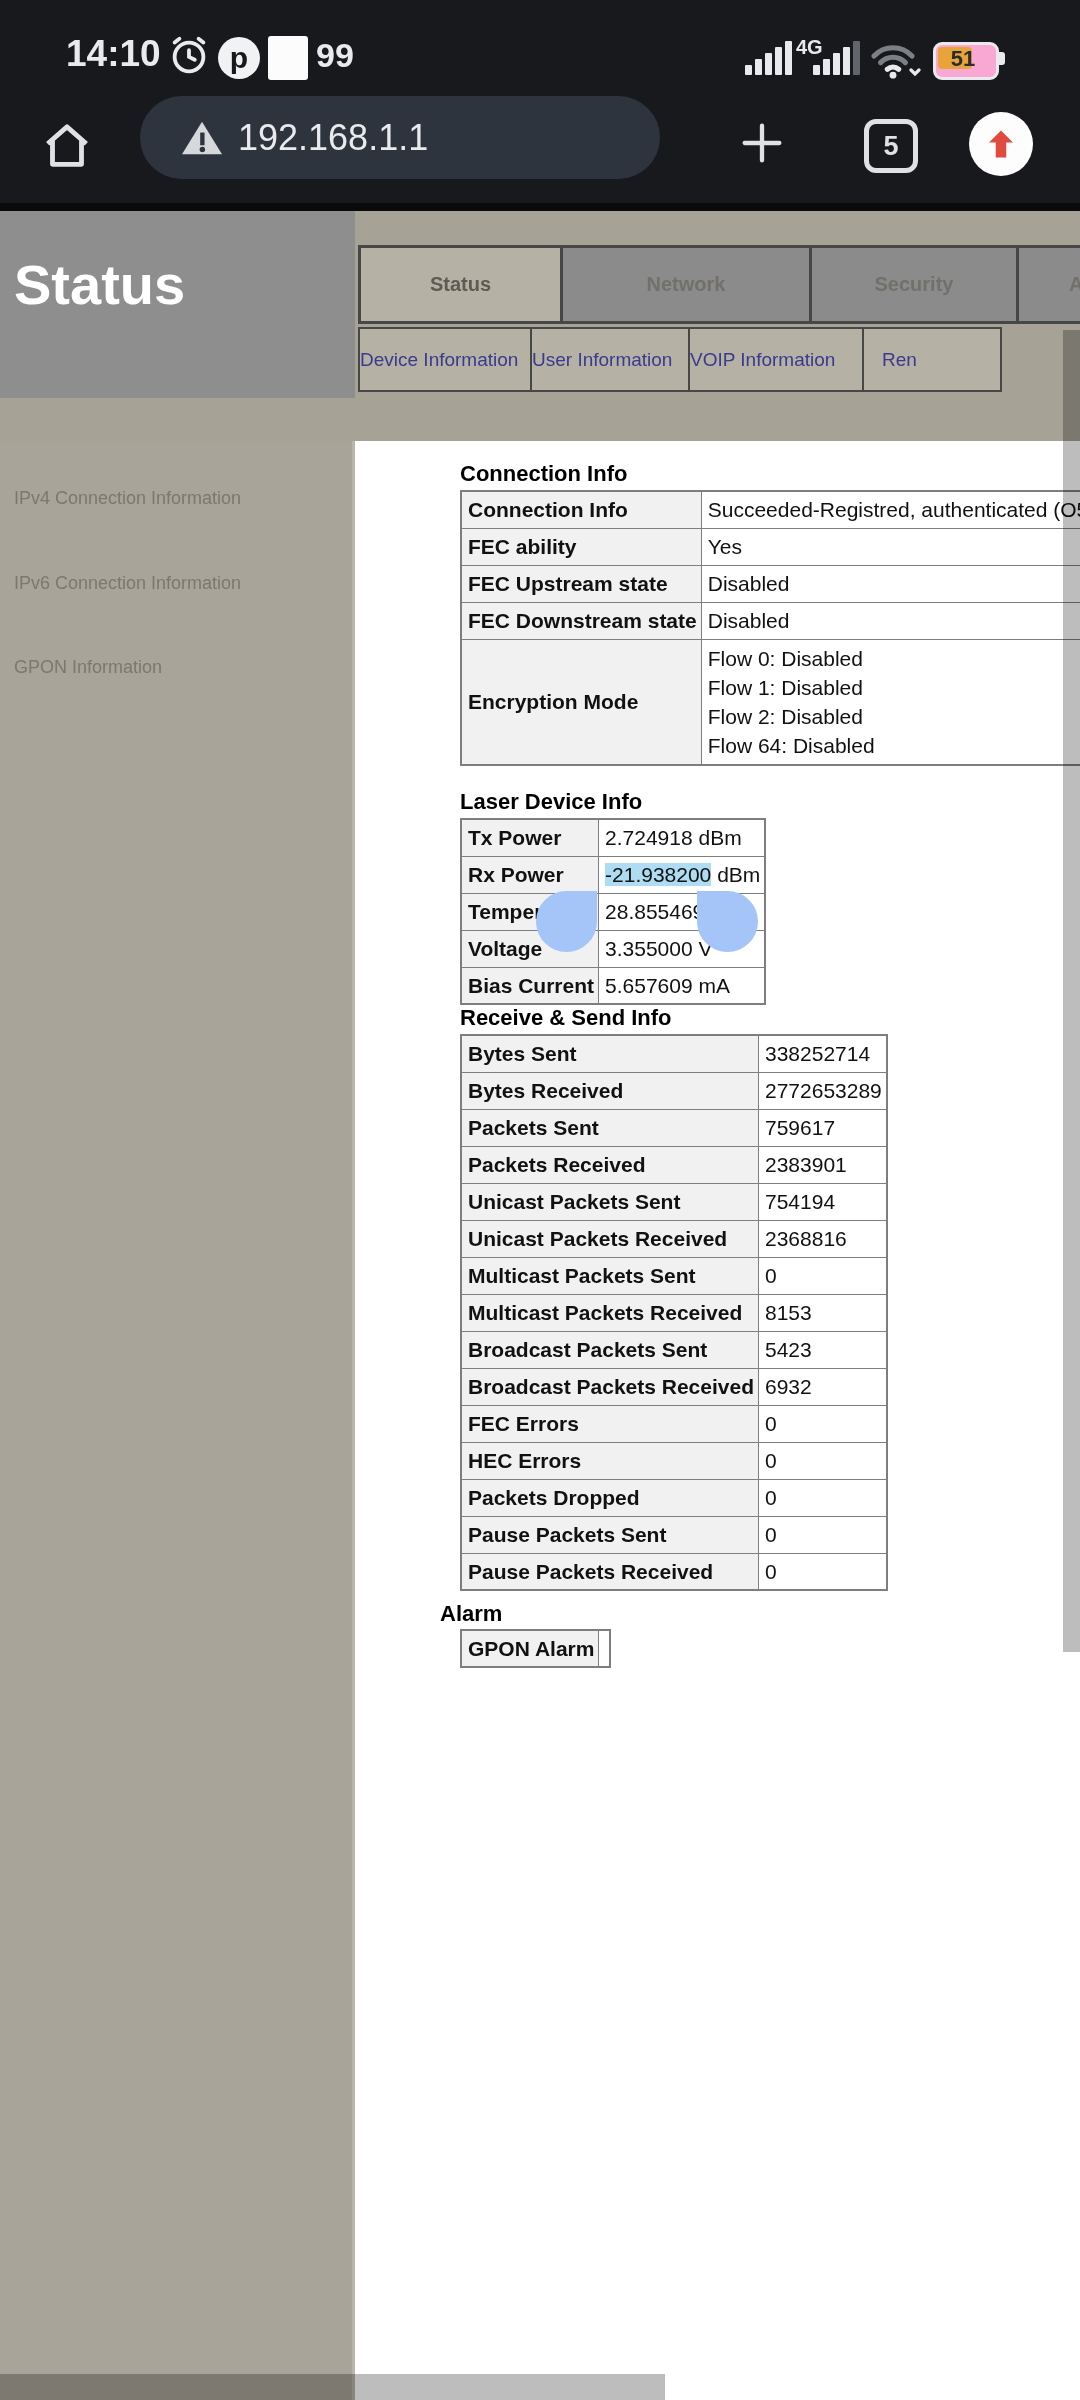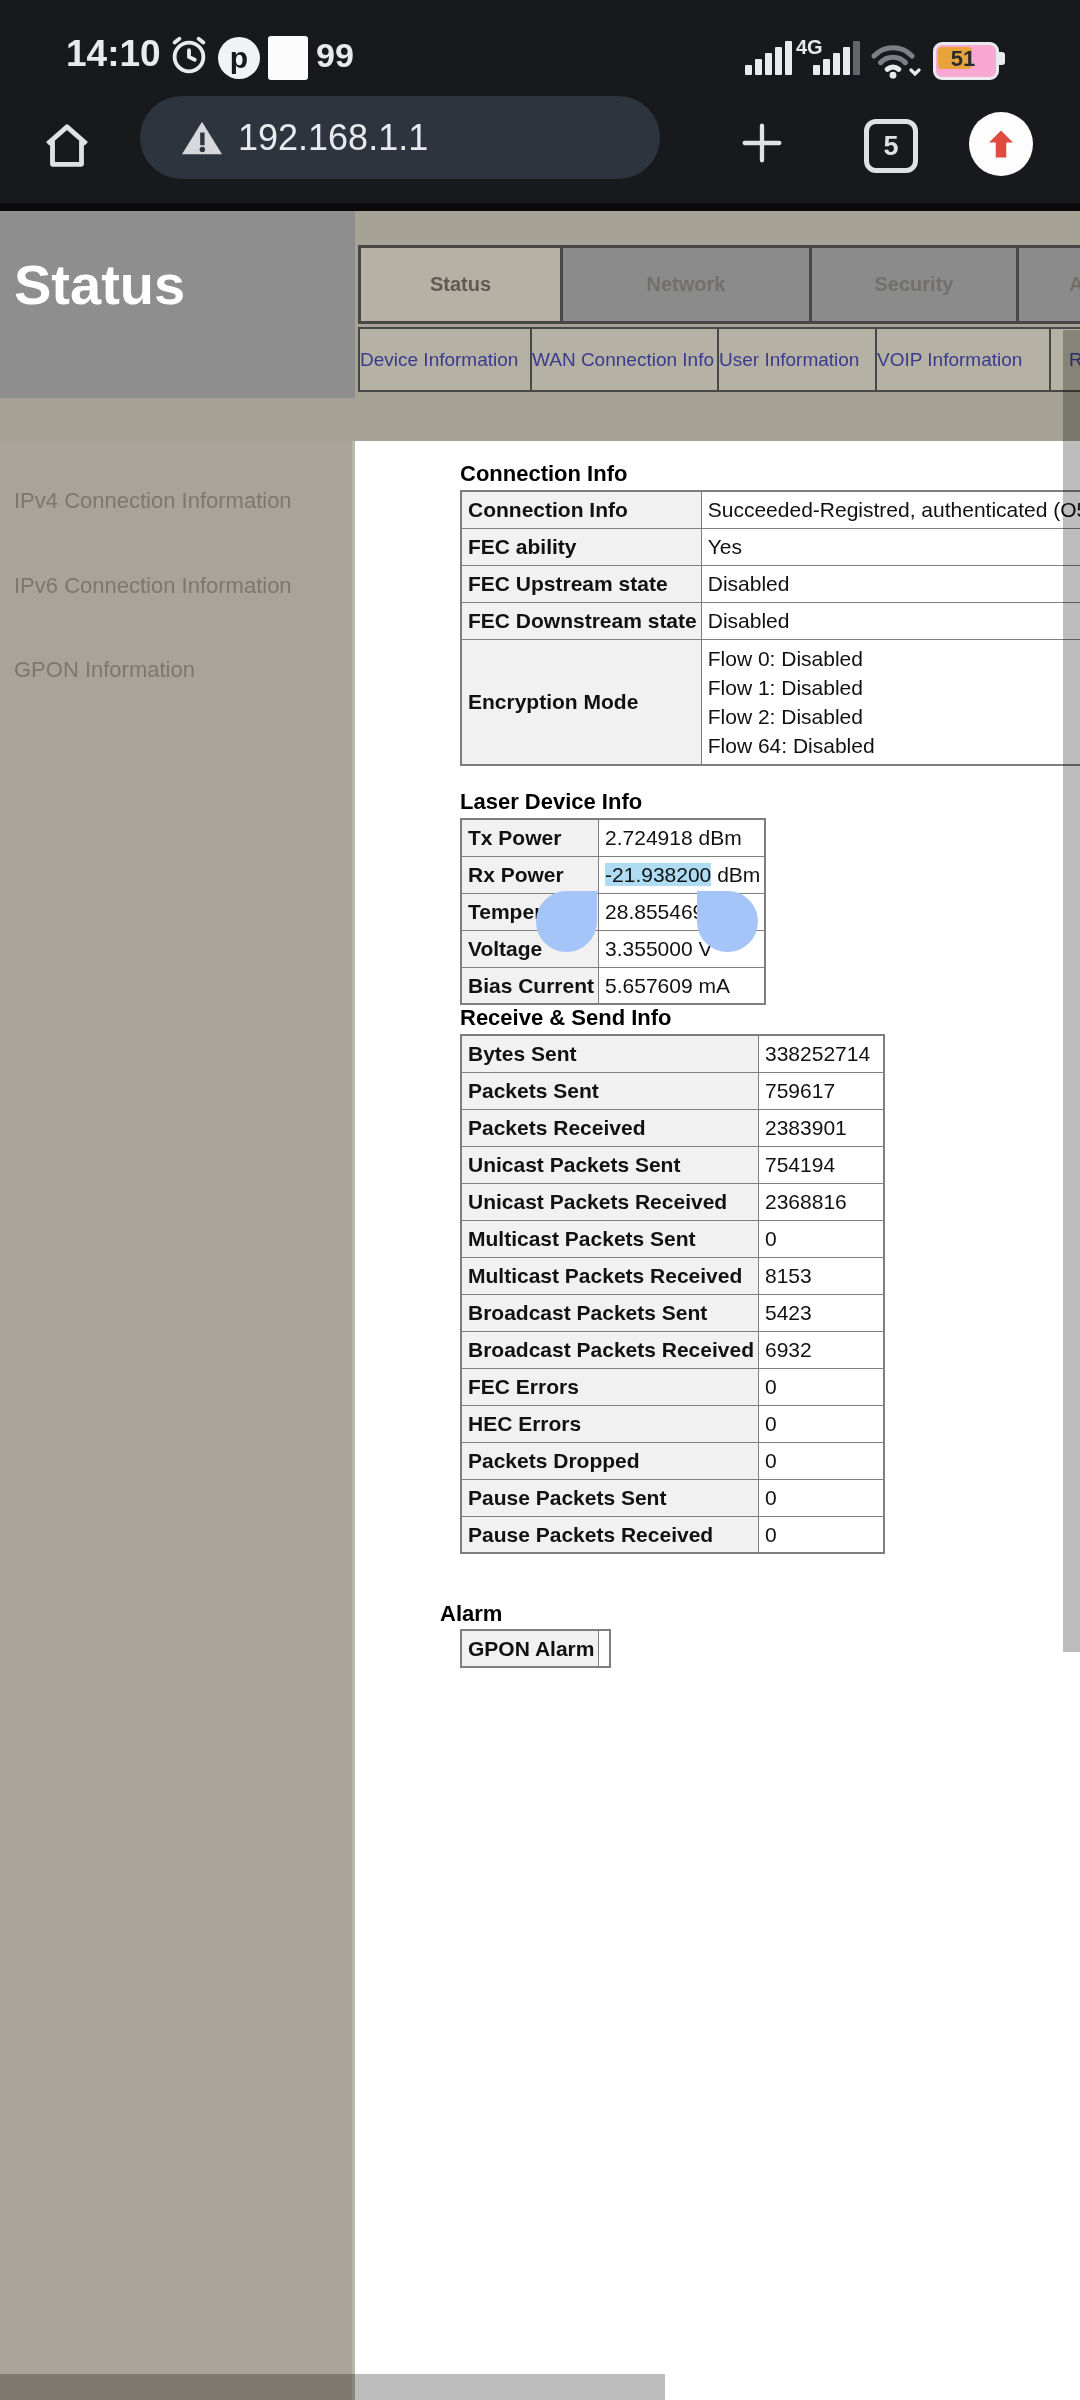--- a/index.html
+++ b/index.html
@@ -45,21 +45,21 @@
   .tab:first-child{margin-left:0;}
   .tab.active{background:#b5b1a4;color:#5d5b53;}
   .subtabrow{left:358px;top:327px;height:65px;display:flex;}
   .subtab{box-sizing:border-box;border:2px solid #474747;margin-left:-2px;height:65px;
     display:flex;align-items:center;justify-content:flex-start;
     background:#b5b1a4;color:#3a3a8e;font-size:19px;white-space:nowrap;overflow:hidden;}
   .subtab:first-child{margin-left:0;}
 
   
   .sidebar{left:0;top:441px;width:352px;height:1959px;background:#a9a499;border-right:3px solid #b9b5aa;}
-  .side-item{position:absolute;left:14px;color:#7a786f;font-size:22px;white-space:nowrap;}
+  .side-item{position:absolute;left:14px;color:#7a786f;font-size:18px;white-space:nowrap;}
   .content{left:355px;top:441px;width:725px;height:1959px;background:#fff;}
 
   .section-title{color:#000;font-size:22px;font-weight:bold;}
   table.dtable{position:absolute;border-collapse:collapse;background:#fff;}
   table.dtable td{box-sizing:border-box;border:1px solid #7e7e7e;color:#111;font-size:21px;
     height:37px;padding:0 4px 0 6px;white-space:nowrap;overflow:hidden;line-height:35px;}
   table.dtable{border:2px solid #7e7e7e;}
   td.lbl{background:#f1f1f1;font-weight:bold;}
   td.multi{height:126px;line-height:normal;padding-top:6px;}
   td.multi div{line-height:29px;}
@@ -170,23 +170,20 @@
     </div>
     <div class="tab" style="width:210px;justify-content:flex-start;padding-left:50px">
       <span>Appli</span>
     </div>
   </div>
 
   <div class="abs subtabrow">
     <div class="subtab" style="width:174px">
       <span>Device Information</span>
     </div>
-    <div class="subtab" style="width:189px">
-      <span>WAN Connection Info</span>
-    </div>
     <div class="subtab" style="width:160px">
       <span>User Information</span>
     </div>
     <div class="subtab" style="width:176px">
       <span>VOIP Information</span>
     </div>
     <div class="subtab" style="width:140px;justify-content:flex-start;padding-left:18px">
       <span>Ren</span>
     </div>
   </div>
@@ -275,20 +272,24 @@
     <colgroup>
         <col style="width:277px">
         <col style="width:125px">
       </colgroup>
     <tbody>
         <tr>
           <td class="lbl">Bytes Sent</td>
           <td>338252714</td>
         </tr>
     <tr>
+          <td class="lbl">Bytes Received</td>
+          <td>2772653289</td>
+        </tr>
+    <tr>
           <td class="lbl">Packets Sent</td>
           <td>759617</td>
         </tr>
     <tr>
           <td class="lbl">Packets Received</td>
           <td>2383901</td>
         </tr>
     <tr>
           <td class="lbl">Unicast Packets Sent</td>
           <td>754194</td>

